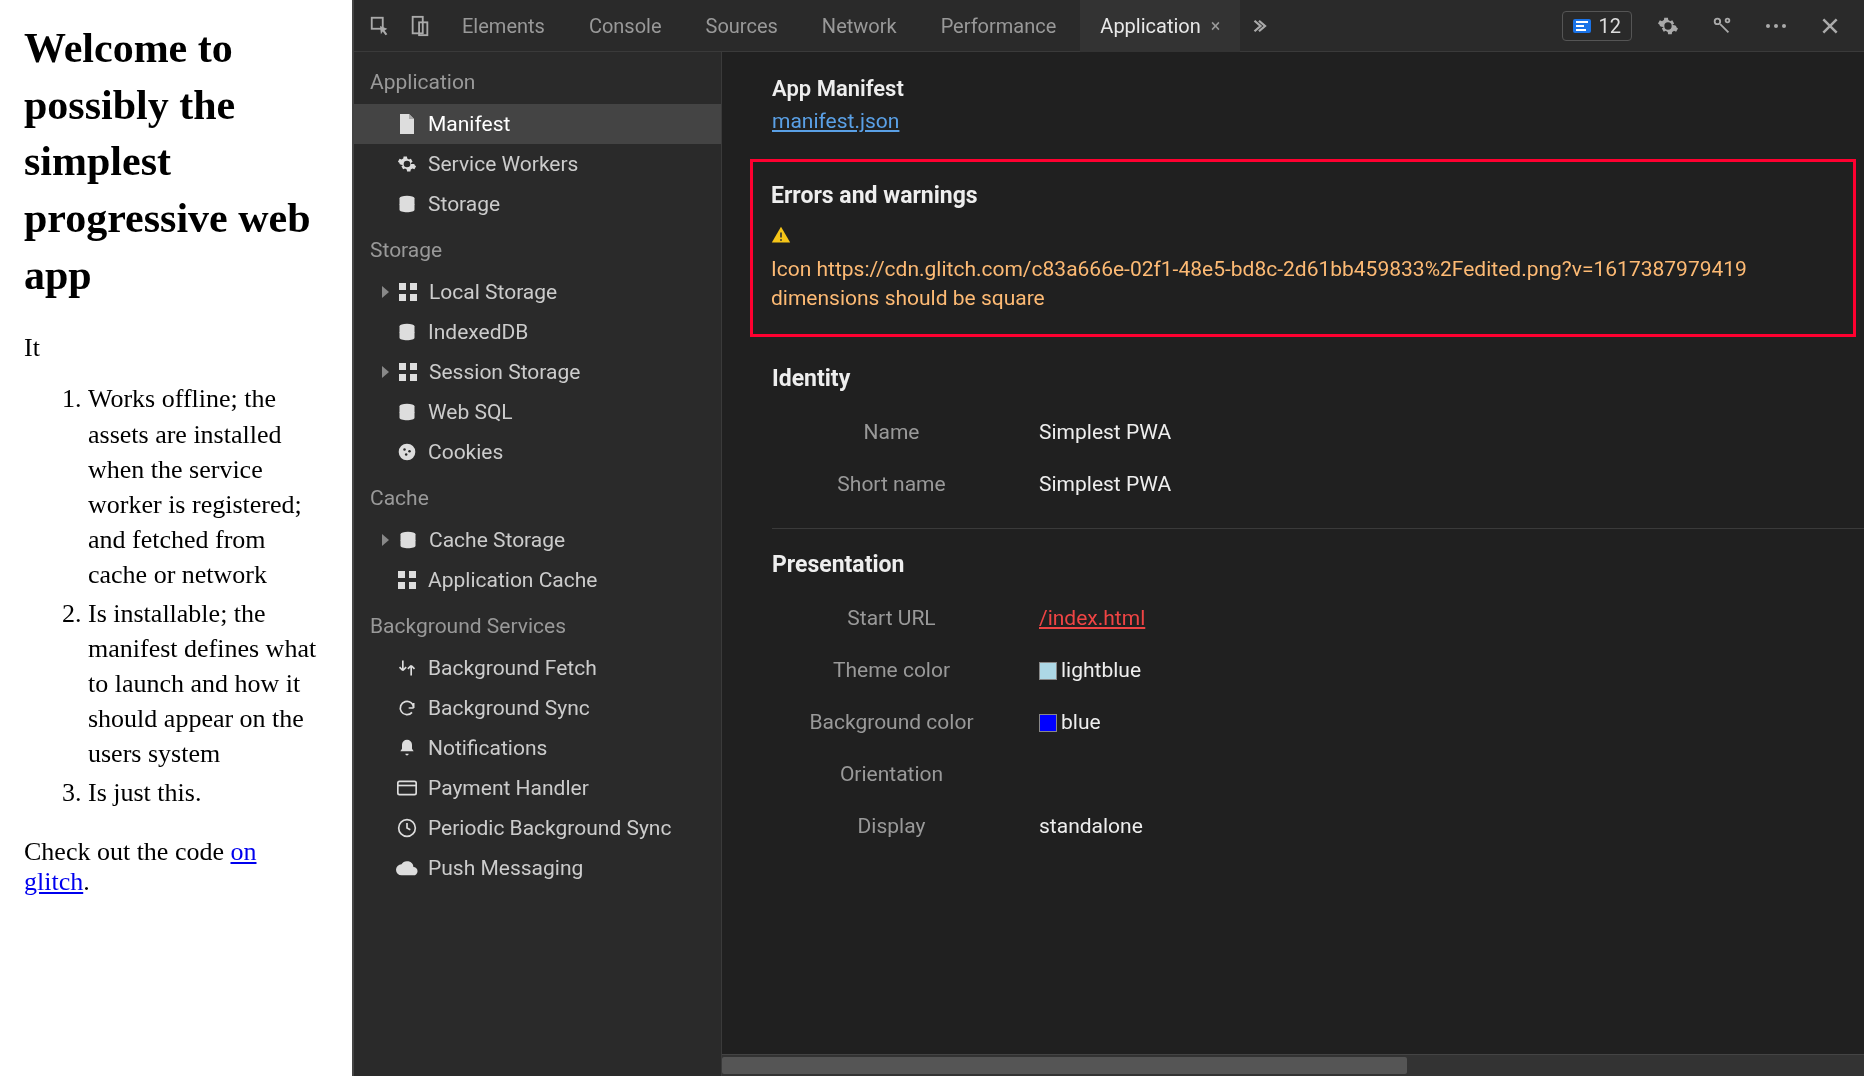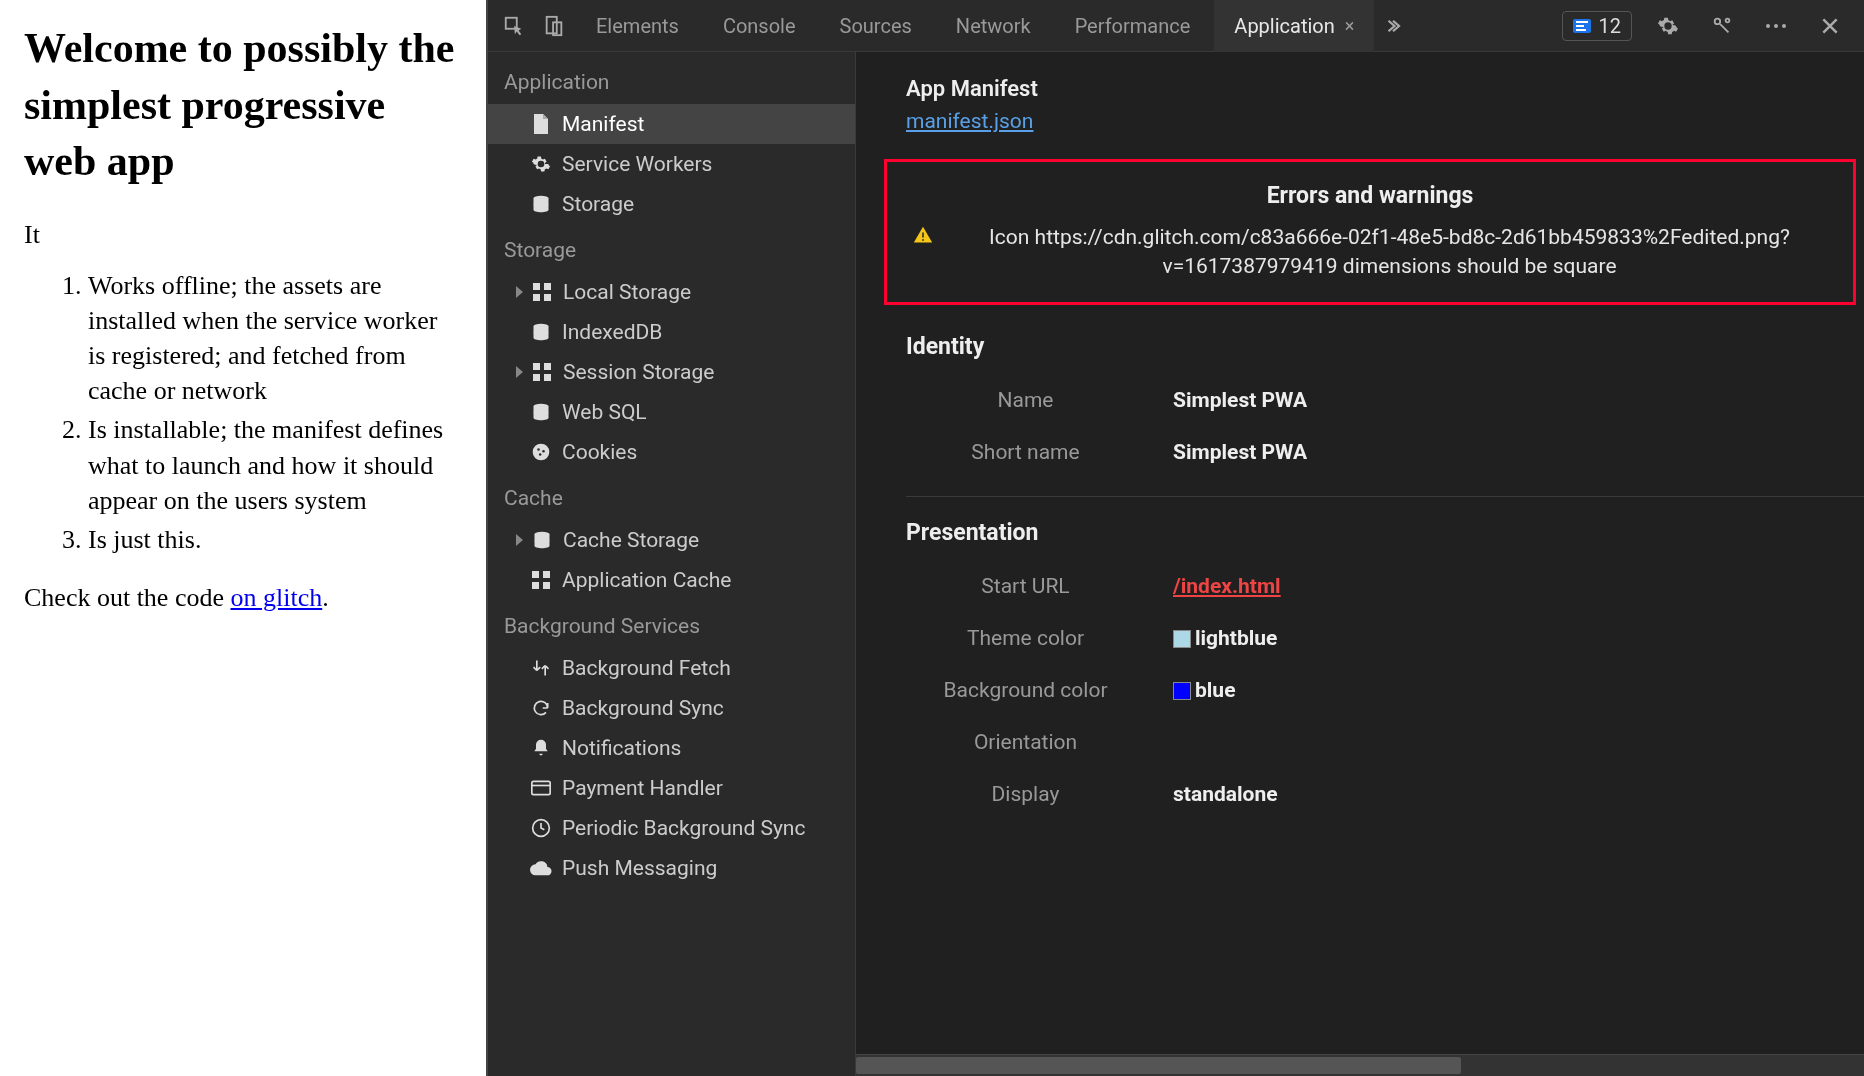--- a/index.html
+++ b/index.html
@@ -6,21 +6,21 @@
     body {
       font-family: -apple-system, BlinkMacSystemFont, "Segoe UI", Roboto, sans-serif;
       display: flex;
       width: 1864px;
       height: 1076px;
       overflow: hidden;
       background: #fff;
     }
     
     .page {
-      width: 486px;
+      width: 352px;
       padding: 20px 24px;
       background: #fff;
       color: #000;
       font-family: Georgia, 'Times New Roman', serif;
     }
     .page h1 {
       font-size: 42px;
       font-weight: 700;
       line-height: 1.35;
       margin-bottom: 30px;
@@ -168,52 +168,52 @@
     }
     .manifest-link {
       color: #5AA0E6;
       text-decoration: underline;
       font-size: 21px;
       cursor: pointer;
     }
     .errors-box {
       margin-top: 26px;
       border: 3px solid #ff0030;
-      padding: 20px 26px;
+      padding: 20px 18px;
       margin-left: -22px;
       margin-right: 8px;
-      text-align: center;
     }
     .section-h {
       font-size: 23px;
       font-weight: 700;
       color: #eee;
       margin-bottom: 14px;
     }
     .warn-row {
       display: flex;
-      gap: 19px;
+      gap: 10px;
       font-size: 21px;
-      color: #e5e5e5;
+      color: #fdba74;
       line-height: 1.4;
+      flex-direction: column;
     }
     .warn-row .warn-ico { flex-shrink: 0; margin-top: 2px; }
     .panel-section {
       padding: 22px 0 18px 0;
       border-top: 1px solid #3a3a3a;
     }
     .panel-section.first { border-top: none; padding-top: 28px; }
     .kv {
       display: flex;
       align-items: center;
       padding: 14px 0;
       font-size: 21px;
     }
     .kv .k { width: 267px; text-align: center; color: #999; padding-right: 28px; }
-    .kv .v { color: #eee; font-weight: bold; }
+    .kv .v { color: #eee; }
     .kv .v a { color: #ef4444; text-decoration: underline; }
     .swatch {
       display: inline-block;
       width: 18px; height: 18px;
       border: 1px solid #888;
       vertical-align: middle;
       margin-right: 4px;
     }
     .hscroll {
       position: absolute;

